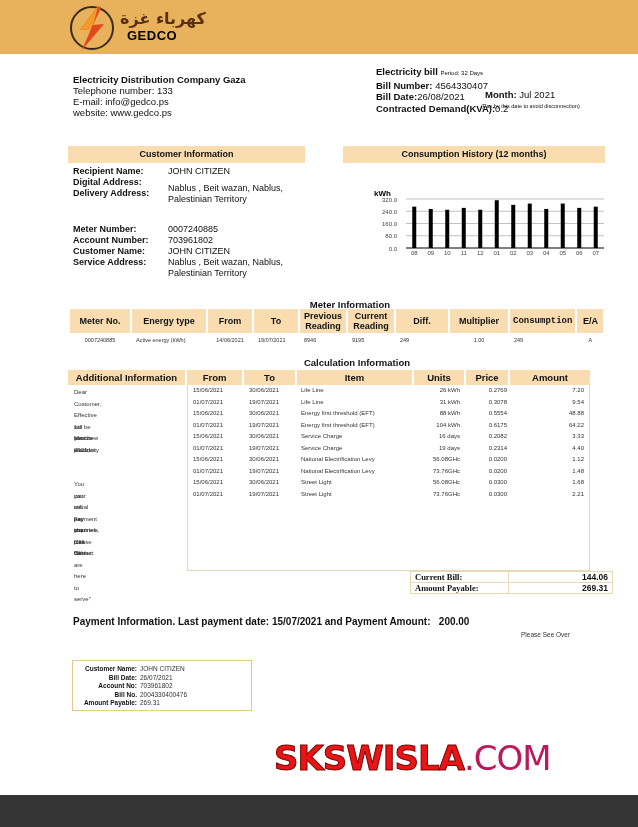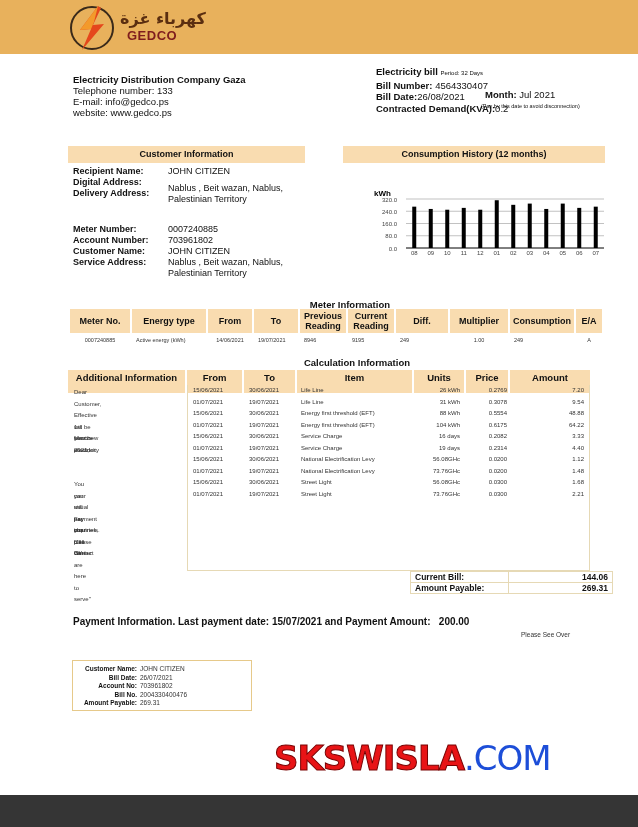--- a/index.html
+++ b/index.html
@@ -2,21 +2,21 @@
 <html><head>
 <meta charset="utf-8">
 <style>
   * { box-sizing: border-box; margin: 0; padding: 0; }
   html, body { width: 638px; height: 827px; overflow: hidden; background: #ffffff; }
   body { font-family: "Liberation Sans", sans-serif; color: #111; position: relative; }
 
   .topbar { position: absolute; left: 0; top: 0; width: 638px; height: 54px; background: #e8b15c; }
   .logo { position: absolute; left: 68px; top: 4px; width: 48px; height: 48px; }
   .logo-ar { position: absolute; left: 120px; top: 9px; font-size: 16px; font-weight: bold; color: #5a2e10; font-family: "DejaVu Sans", sans-serif; }
-  .logo-en { position: absolute; left: 127px; top: 28px; font-size: 13px; font-weight: bold; color: #7f1d1d; letter-spacing: 0.5px; }
+  .logo-en { position: absolute; left: 127px; top: 28px; font-size: 13px; font-weight: bold; color: #000000; letter-spacing: 0.5px; }
 
   .company { position: absolute; left: 73px; top: 74px; font-size: 9.5px; line-height: 11px; }
   .company .name { font-weight: bold; }
 
   .billinfo { position: absolute; left: 376px; top: 66px; font-size: 9.5px; line-height: 11.5px; width: 260px; }
   .billinfo b { font-weight: bold; }
   .billinfo .tiny { font-size: 6px; }
   .billinfo .month { position: absolute; left: 109px; top: 23px; }
   .billinfo .note { position: absolute; left: 105px; top: 35px; font-size: 5.5px; }
 
@@ -28,42 +28,42 @@
 
   .chart { position: absolute; left: 372px; top: 187px; width: 236px; height: 75px; }
 
   .title-center { position: absolute; font-weight: bold; font-size: 9.5px; text-align: right; }
 
   table.meter { position: absolute; left: 68px; top: 309px; border-collapse: separate; border-spacing: 2px 0; font-size: 9px; }
   table.meter th { background: #f9dcb0; font-weight: bold; height: 24px; line-height: 10px; text-align: center; padding: 0 3px; }
   table.meter td { font-size: 5.5px; color: #333; height: 14px; padding: 0 4px; }
 
   .calc-wrap { position: absolute; left: 68px; top: 370px; }
-  .calc-hdr { position: absolute; top: 0; height: 23px; background: #f9dcb0; font-weight: bold; font-size: 9.5px; line-height: 15px; text-align: center; }
+  .calc-hdr { position: absolute; top: 0; height: 15px; background: #f9dcb0; font-weight: bold; font-size: 9.5px; line-height: 15px; text-align: center; }
   .calc-box { position: absolute; left: 119px; top: 15px; width: 403px; height: 186px; border: 1px solid #e6d9b5; border-top: none; }
   .calc-row { position: absolute; left: 0; height: 11.5px; font-size: 6px; color: #333; width: 522px; }
   .calc-row span { position: absolute; top: 0; white-space: nowrap; }
   .addl { position: absolute; left: 6px; font-size: 6px; color: #333; line-height: 11.5px; }
 
   table.totals { position: absolute; left: 410px; top: 571px; border-collapse: collapse; font-size: 8.5px; font-weight: bold; }
   table.totals td { border: 1px solid #e6d9b5; height: 11px; padding: 0 4px; }
   table.totals td.val { text-align: right; width: 104px; }
-  table.totals td.lbl { width: 98px; }
+  table.totals td.lbl { width: 98px; font-family: Liberation Serif, serif; }
 
   .payment { position: absolute; left: 73px; top: 616px; font-size: 10px; font-weight: bold; }
   .seeover { position: absolute; left: 521px; top: 631px; font-size: 6.5px; color: #333; }
 
   .stub { position: absolute; left: 72px; top: 660px; width: 180px; height: 51px; border: 1px solid #e6c98a; font-size: 6.5px; line-height: 8.5px; }
   .stub .row { position: absolute; left: 0; white-space: nowrap; }
   .stub .k { position: absolute; right: 114px; font-weight: bold; text-align: right; }
   .stub .v { position: absolute; left: 67px; color: #333; }
 
   .watermark { position: absolute; left: 274px; top: 738px; font-size: 34px; font-family: "DejaVu Sans", sans-serif; letter-spacing: -1px; }
   .watermark .red { color: #e81416; -webkit-text-stroke: 1px #700; font-weight: bold; }
-  .watermark .blue { color: #1d4ed8; }
+  .watermark .blue { color: #be185d; }
 
   .footer { position: absolute; left: 0; top: 795px; width: 638px; height: 32px; background: #353535; }
 </style>
 </head>
 <body>
 
 <div class="topbar">
   <svg class="logo" viewBox="0 0 48 48">
     <circle cx="24" cy="24" r="21" fill="none" stroke="#3a2a1a" stroke-width="2"></circle>
     <polygon points="30,2 12,26 23,25 14,46 36,20 25,21 33,4" fill="#e5471c"></polygon>
@@ -173,21 +173,21 @@
   <thead>
       <tr id="meter-head">
         <th style="width: 60px;">Meter No.</th>
         <th style="width: 74px;">Energy type</th>
         <th style="width: 44px;">From</th>
         <th style="width: 44px;">To</th>
         <th style="width: 46px;">Previous Reading</th>
         <th style="width: 46px;">Current Reading</th>
         <th style="width: 52px;">Diff.</th>
         <th style="width: 58px;">Multiplier</th>
-        <th style="width: 56px;">Consumption</th>
+        <th style="width: 56px; font-family: Liberation Mono, monospace;">Consumption</th>
         <th style="width: 26px;">E/A</th>
       </tr>
     </thead>
   <tbody>
       <tr id="meter-row">
         <td style="text-align: center;">0007240885</td>
         <td style="text-align: left;">Active energy (kWh)</td>
         <td style="text-align: center;">14/06/2021</td>
         <td style="text-align: left;">19/07/2021</td>
         <td style="text-align: left;">8946</td>

